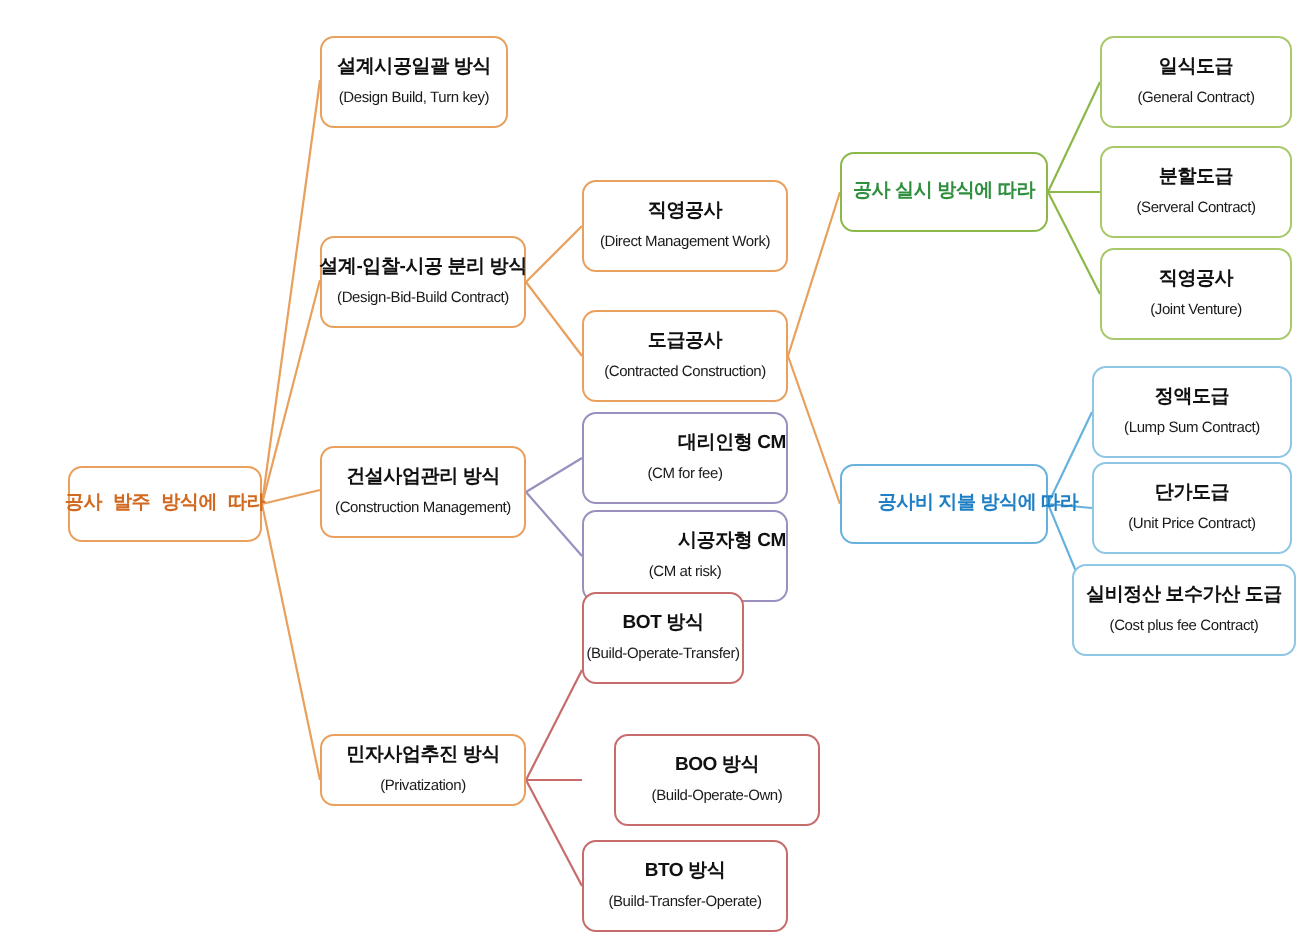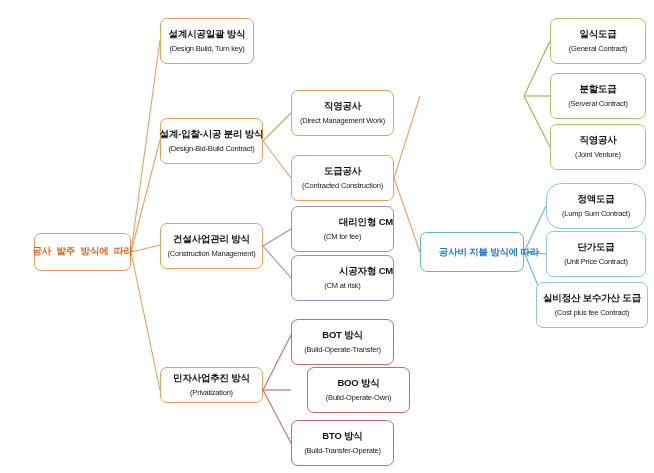--- a/index.html
+++ b/index.html
@@ -161,56 +161,59 @@
   <div class="node t-purple" style="left:291px; top:206px; width:103px; height:46px;">
     <span class="ko">대리인형 CM</span>
     <span class="en">(CM for fee)</span>
   </div>
 
   <div class="node t-purple" style="left:291px; top:255px; width:103px; height:46px;">
     <span class="ko">시공자형 CM</span>
     <span class="en">(CM at risk)</span>
   </div>
 
-  <div class="node t-red" style="left:291px; top:319px; width:103px; height:46px;">
+  <div class="node t-red" style="left:291px; top:296px; width:81px; height:46px;">
     <span class="ko">BOT 방식</span>
     <span class="en">(Build-Operate-Transfer)</span>
   </div>
 
   <div class="node t-red" style="left:291px; top:367px; width:103px; height:46px;margin-left:16px;">
     <span class="ko">BOO 방식</span>
     <span class="en">(Build-Operate-Own)</span>
   </div>
 
   <div class="node t-red" style="left:291px; top:420px; width:103px; height:46px;">
     <span class="ko">BTO 방식</span>
     <span class="en">(Build-Transfer-Operate)</span>
   </div>
 
+  <div class="node t-green" style="left:420px; top:76px; width:104px; height:40px;">
+    <span class="ko">공사 실시 방식에 따라</span>
+  </div>
 
   <div class="node t-blue" style="left:420px; top:232px; width:104px; height:40px;">
     <span class="ko">공사비 지불 방식에 따라</span>
   </div>
 
   <div class="node t-greenleaf" style="left:550px; top:18px; width:96px; height:46px;">
     <span class="ko">일식도급</span>
     <span class="en">(General Contract)</span>
   </div>
 
   <div class="node t-greenleaf" style="left:550px; top:73px; width:96px; height:46px;">
     <span class="ko">분할도급</span>
     <span class="en">(Serveral Contract)</span>
   </div>
 
   <div class="node t-greenleaf" style="left:550px; top:124px; width:96px; height:46px;">
     <span class="ko">직영공사</span>
     <span class="en">(Joint Venture)</span>
   </div>
 
-  <div class="node t-blueleaf" style="left:546px; top:183px; width:100px; height:46px;border-radius:15px;">
+  <div class="node t-blueleaf" style="left:546px; top:183px; width:100px; height:46px;">
     <span class="ko">정액도급</span>
     <span class="en">(Lump Sum Contract)</span>
   </div>
 
   <div class="node t-blueleaf" style="left:546px; top:231px; width:100px; height:46px;">
     <span class="ko">단가도급</span>
     <span class="en">(Unit Price Contract)</span>
   </div>
 
   <div class="node t-blueleaf" style="left:536px; top:282px; width:112px; height:46px;">

